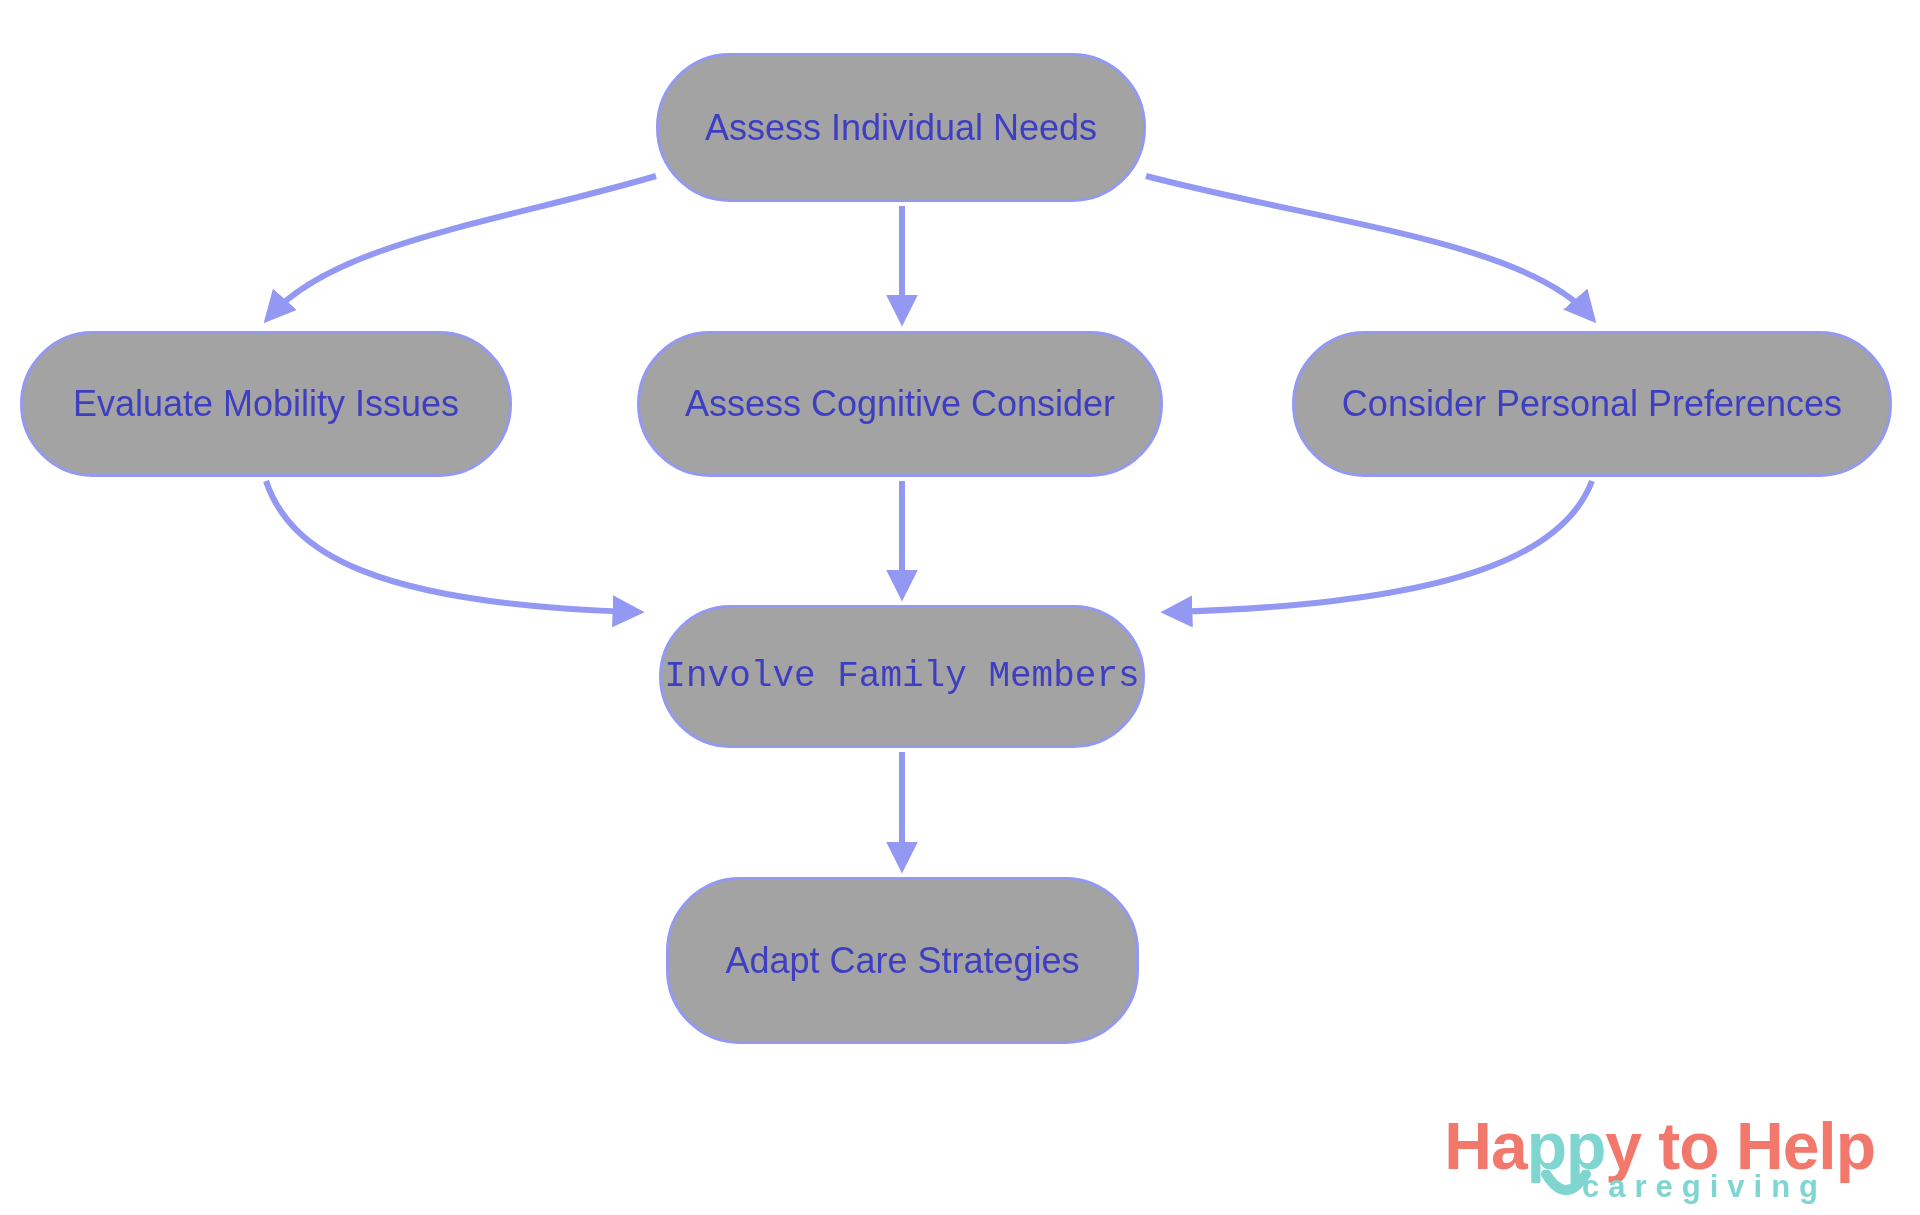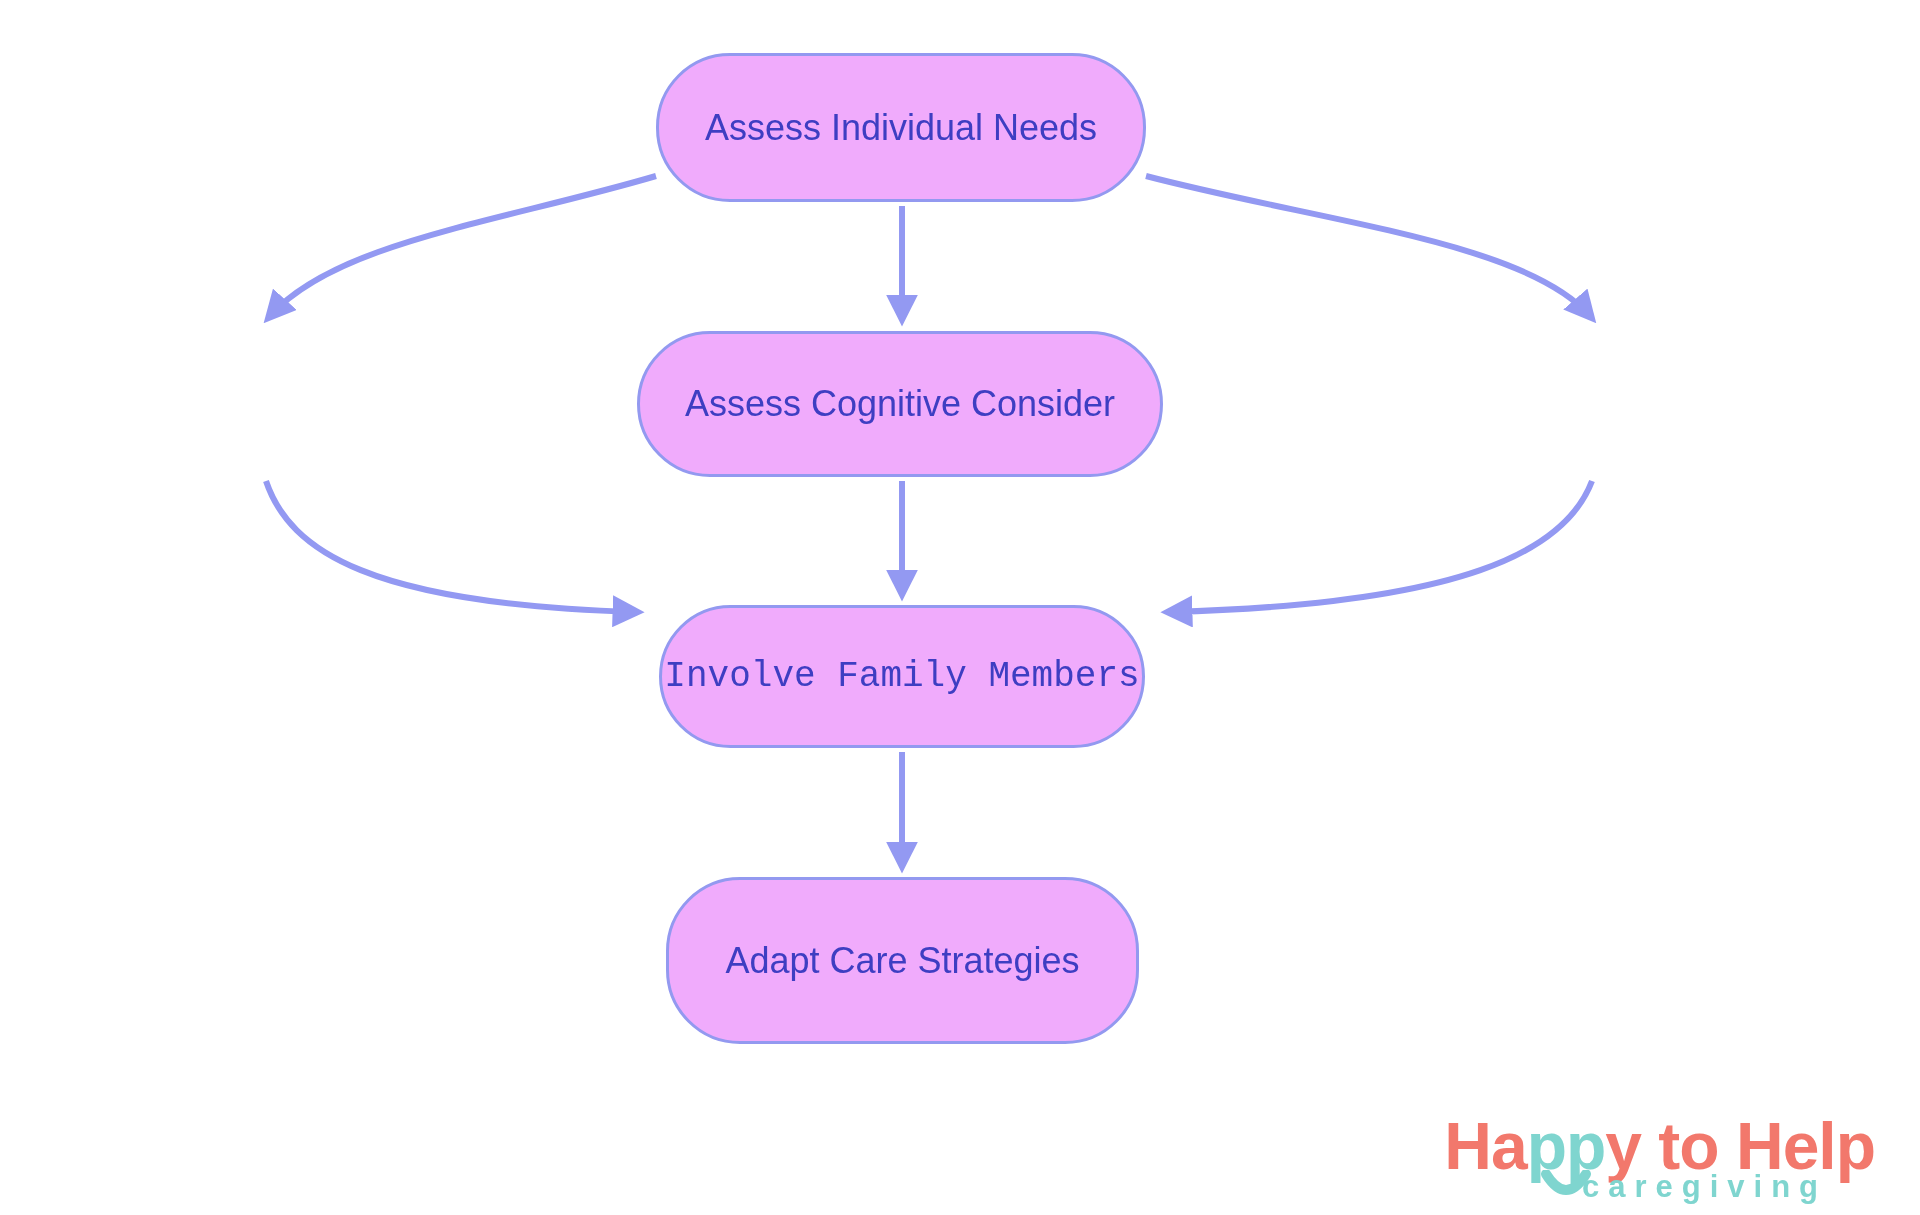--- a/index.html
+++ b/index.html
@@ -19,21 +19,21 @@
     left: 0; top: 0;
     width: 1920px; height: 1215px;
     pointer-events: none;
   }
 
   .node {
     position: absolute;
     display: flex;
     align-items: center;
     justify-content: center;
-    background: #f0abfc;
+    background: #a3a3a3;
     border: 3px solid #9399f0;
     border-radius: 74px;
     color: #3e3ec2;
     font-size: 36px;
     text-align: center;
     line-height: 1.1;
   }
 
   .n0 { left: 656px;  top: 53px;  width: 490px; height: 149px; }
   .n1 { left: 20px;   top: 331px; width: 492px; height: 146px; }
@@ -96,22 +96,28 @@
       <path d="M 266 481 C 290 552, 372 604, 635 612" marker-end="url(#arrowhead)"></path>
       <path d="M 902 481 L 902 592" marker-end="url(#arrowhead)"></path>
       <path d="M 1592 481 C 1565 552, 1462 604, 1170 612" marker-end="url(#arrowhead)"></path>
       <path d="M 902 752 L 902 864" marker-end="url(#arrowhead)"></path>
     </g>
   </svg>
 
   <div class="node n0">
     <span>Assess Individual Needs</span>
   </div>
+  <div class="node n1">
+    <span>Evaluate Mobility Issues</span>
+  </div>
   <div class="node n2">
     <span>Assess Cognitive Consider</span>
+  </div>
+  <div class="node n3">
+    <span>Consider Personal Preferences</span>
   </div>
   <div class="node n4">
     <span>Involve Family Members</span>
   </div>
   <div class="node n5">
     <span>Adapt Care Strategies</span>
   </div>
 
   <div class="logo">
     <div class="logo-wordmark">

